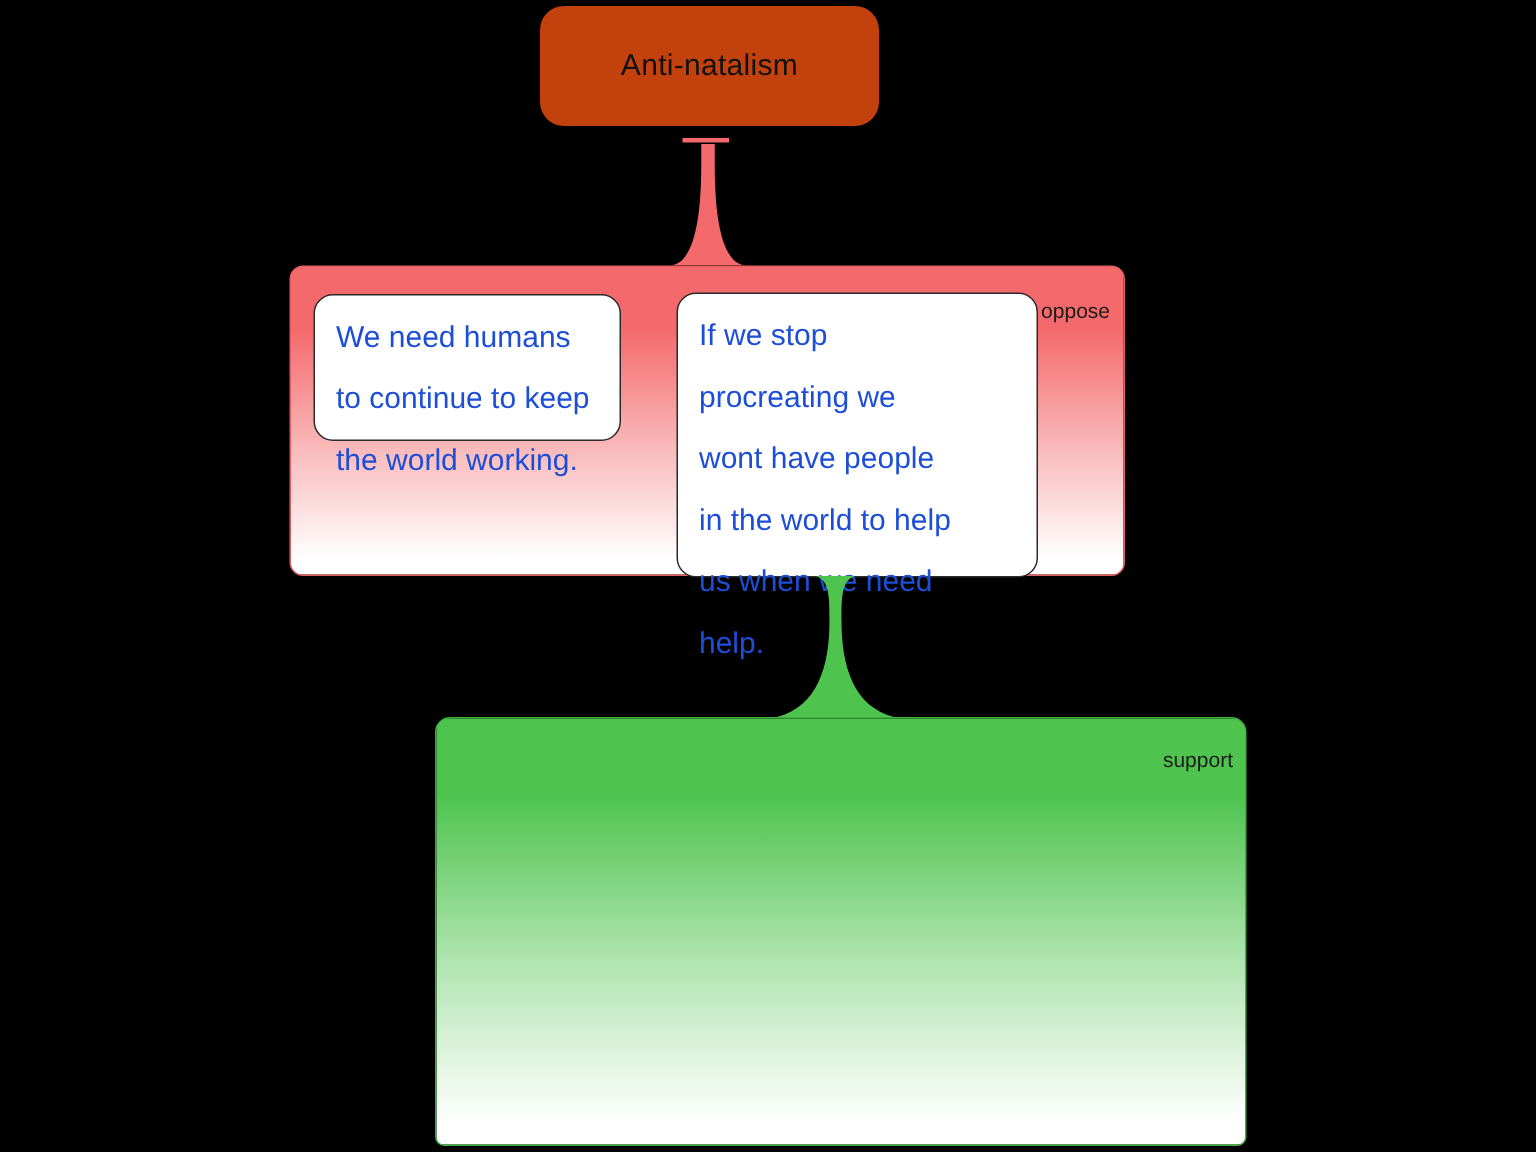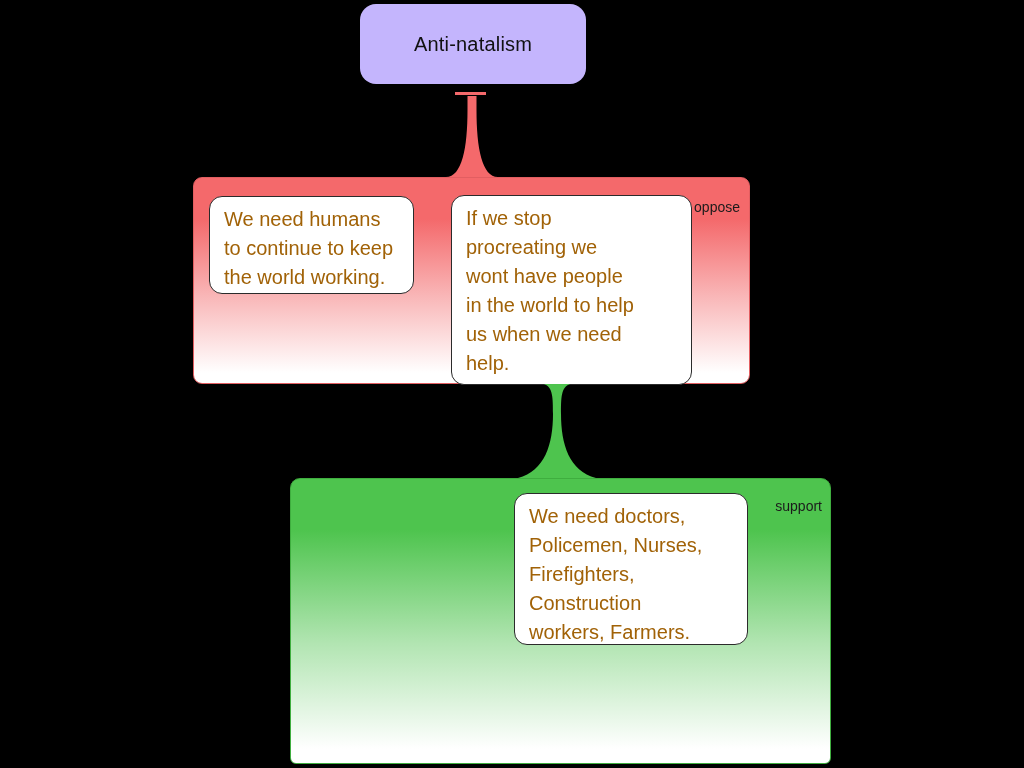--- a/index.html
+++ b/index.html
@@ -13,21 +13,21 @@
     width: 1024px;
     height: 768px;
     background: var(--color-background, #000000);
     overflow: hidden;
   }
   
   .topic-node {
     position: absolute;
     left: 360px; top: 4px;
     width: 226px; height: 80px;
-    background: #c4b5fd;
+    background: #c2410c;
     border-radius: 16px;
     display: flex;
     align-items: center;
     justify-content: center;
   }
   .topic-node .topic-label {
     font-size: 20px;
     color: #111;
     letter-spacing: 0.2px;
   }
@@ -81,22 +81,22 @@
     position: absolute;
     box-sizing: border-box;
     background: #ffffff;
     border: 1.5px solid #2b2b2b;
     border-radius: 13px;
     padding: 8px 13px 0 14px;
   }
   .card .card-text {
     display: block;
     font-size: 20px;
-    line-height: 29px;
-    color: #a16207;
+    line-height: 41px;
+    color: #1d4ed8;
     white-space: pre-line;
   }
   .card-oppose-1 { left: 15px;  top: 18px; width: 205px; height: 98px; }
   .card-oppose-2 { left: 234px; top: 17px; width: 241px; height: 190px; margin-left: 23px; }
   .card-support-1 { left: 12px;  top: 13px; width: 194px; height: 272px; }
   .card-support-2 { left: 223px; top: 14px; width: 234px; height: 152px; }
 </style>
 </head>
 <body>
 
@@ -131,22 +131,15 @@
   </div>
 
   <svg class="funnel funnel-support" width="90" height="94" viewBox="0 0 90 94" aria-hidden="true">
     <path fill="currentColor" d="M 32 0 C 41 3 41 14 41 30 C 41 60 33 87 6 94 L 84 94 C 57 87 49 60 49 30 C 49 14 49 3 58 0 Z"></path>
   </svg>
 
   <div class="group group-support">
     <span class="group-label">support</span>
 
 
-    <div class="card card-support-2">
-      <span class="card-text">We need doctors,
-Policemen, Nurses,
-Firefighters,
-Construction
-workers, Farmers.</span>
-    </div>
   </div>
 
 </div>
 
 </body></html>

